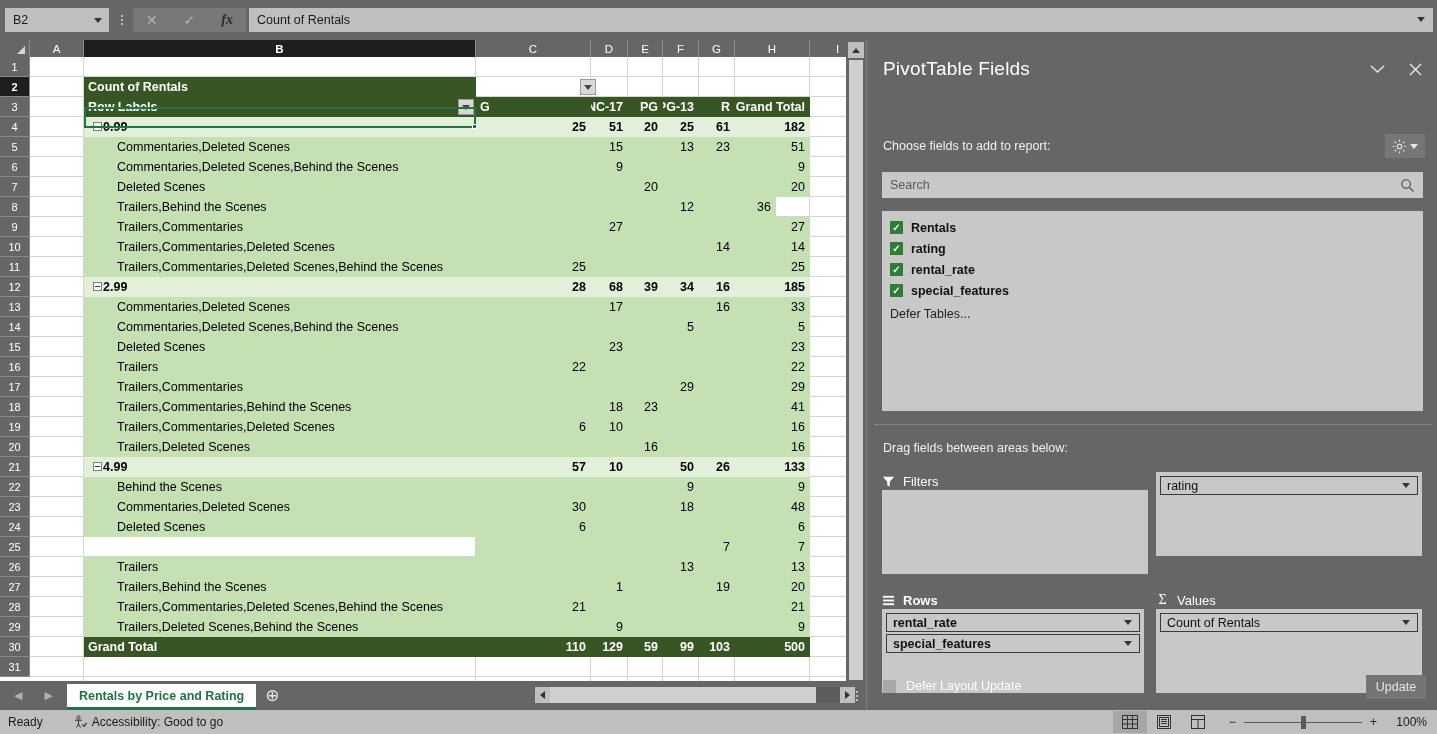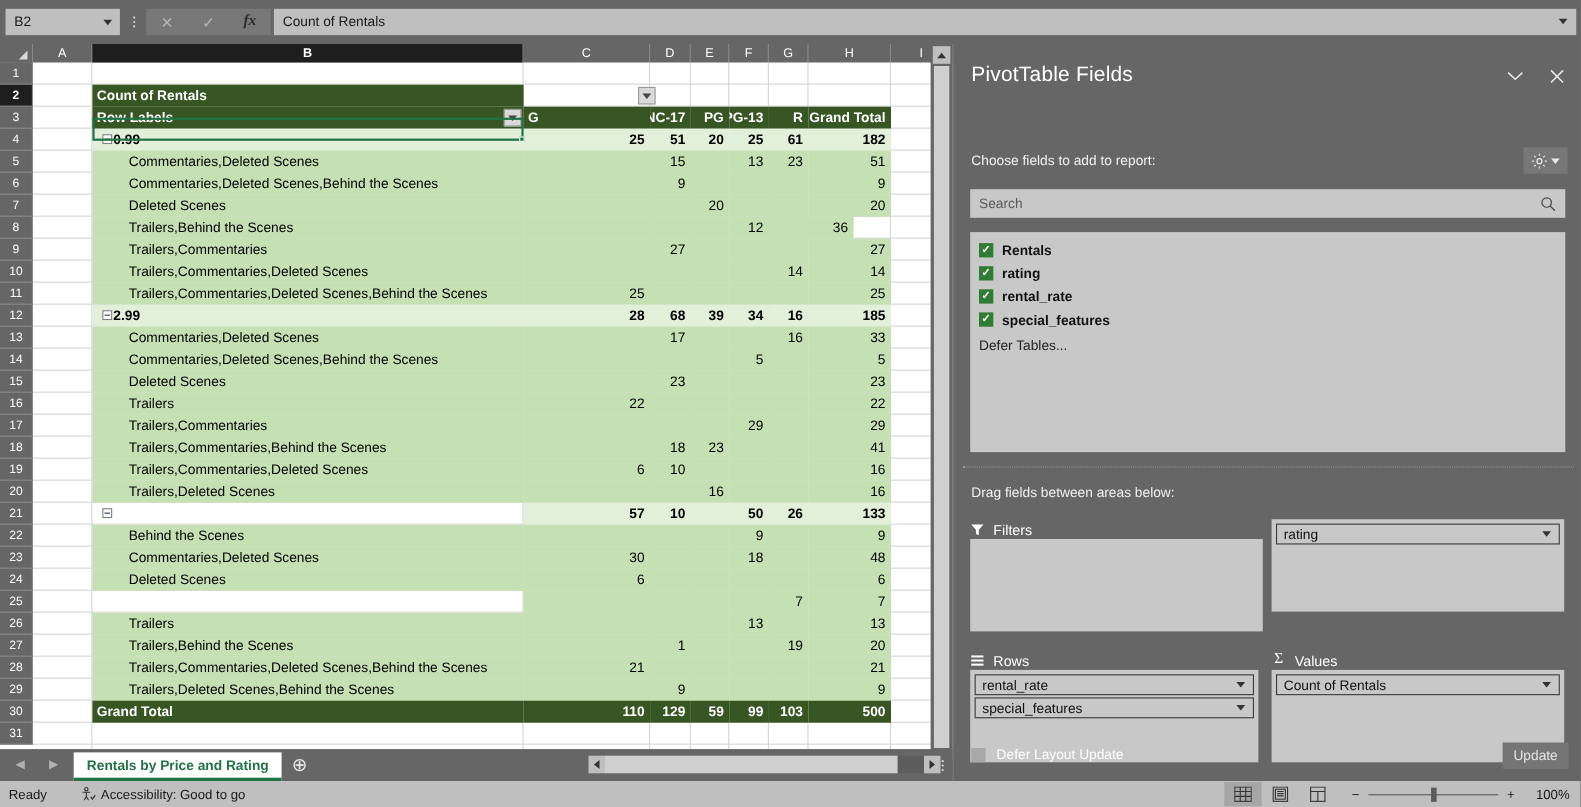--- a/index.html
+++ b/index.html
@@ -565,20 +565,23 @@
             <span style="margin-left: 29px;">Trailers,Deleted Scenes</span>
           </div>
           <div class="cell num pv-item" style="left: 446px; width: 115px;"></div>
           <div class="cell num pv-item" style="left: 561px; width: 37px;"></div>
           <div class="cell num pv-item" style="left: 598px; width: 35px;">16</div>
           <div class="cell num pv-item" style="left: 633px; width: 36px;"></div>
           <div class="cell num pv-item" style="left: 669px; width: 36px;"></div>
           <div class="cell num pv-item" style="left: 705px; width: 75px;">16</div>
         </div>
         <div class="row" style="top: 400px;">
+          <div class="cell txt pv-group" style="left: 54px; width: 392px;">
+            <span style="margin-left: 15px;">4.99</span>
+          </div>
           <div class="cell num pv-group" style="left: 446px; width: 115px;">57</div>
           <div class="cell num pv-group" style="left: 561px; width: 37px;">10</div>
           <div class="cell num pv-group" style="left: 598px; width: 35px;"></div>
           <div class="cell num pv-group" style="left: 633px; width: 36px;">50</div>
           <div class="cell num pv-group" style="left: 669px; width: 36px;">26</div>
           <div class="cell num pv-group" style="left: 705px; width: 75px;">133</div>
         </div>
         <div class="expand-btn" style="left: 63px; top: 405px;"></div>
         <div class="row" style="top: 420px;">
           <div class="cell txt pv-item" style="left: 54px; width: 392px;">
@@ -821,21 +824,21 @@
 
     <div class="area" style="left:289px; top:432px; width:266px;">
       <div class="area-box" style="height:84px;">
         <div class="chip">
           <span class="chip-label">rating</span>
           <span class="chip-caret"></span>
         </div>
       </div>
     </div>
 
-    <div class="area" style="left:15px; top:551px; width:262px;">
+    <div class="area" style="left:15px; top:551px; width:262px;font-weight:bold;">
       <div class="area-label">
         <svg width="13" height="13" viewBox="0 0 14 14">
             <rect x="1" y="2" width="12" height="2" fill="#fff"></rect>
             <rect x="1" y="6" width="12" height="2" fill="#fff"></rect>
             <rect x="1" y="10" width="12" height="2" fill="#fff"></rect>
           </svg>
         <span>Rows</span>
       </div>
       <div class="area-box" style="height:84px;">
         <div class="chip">

